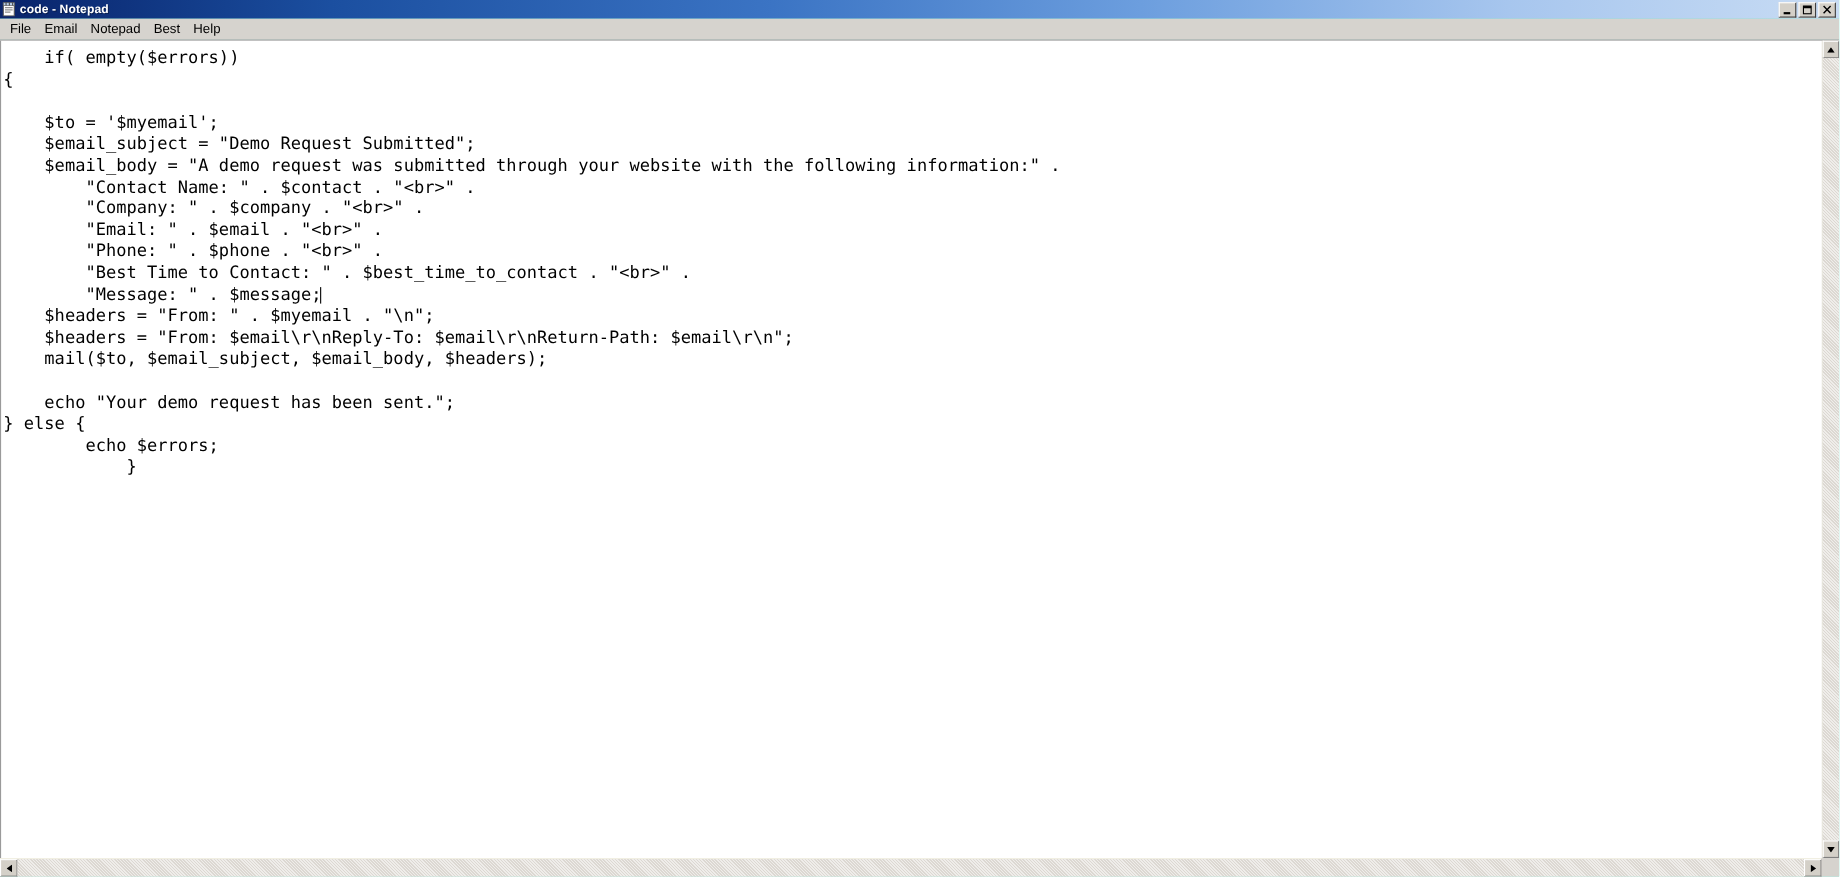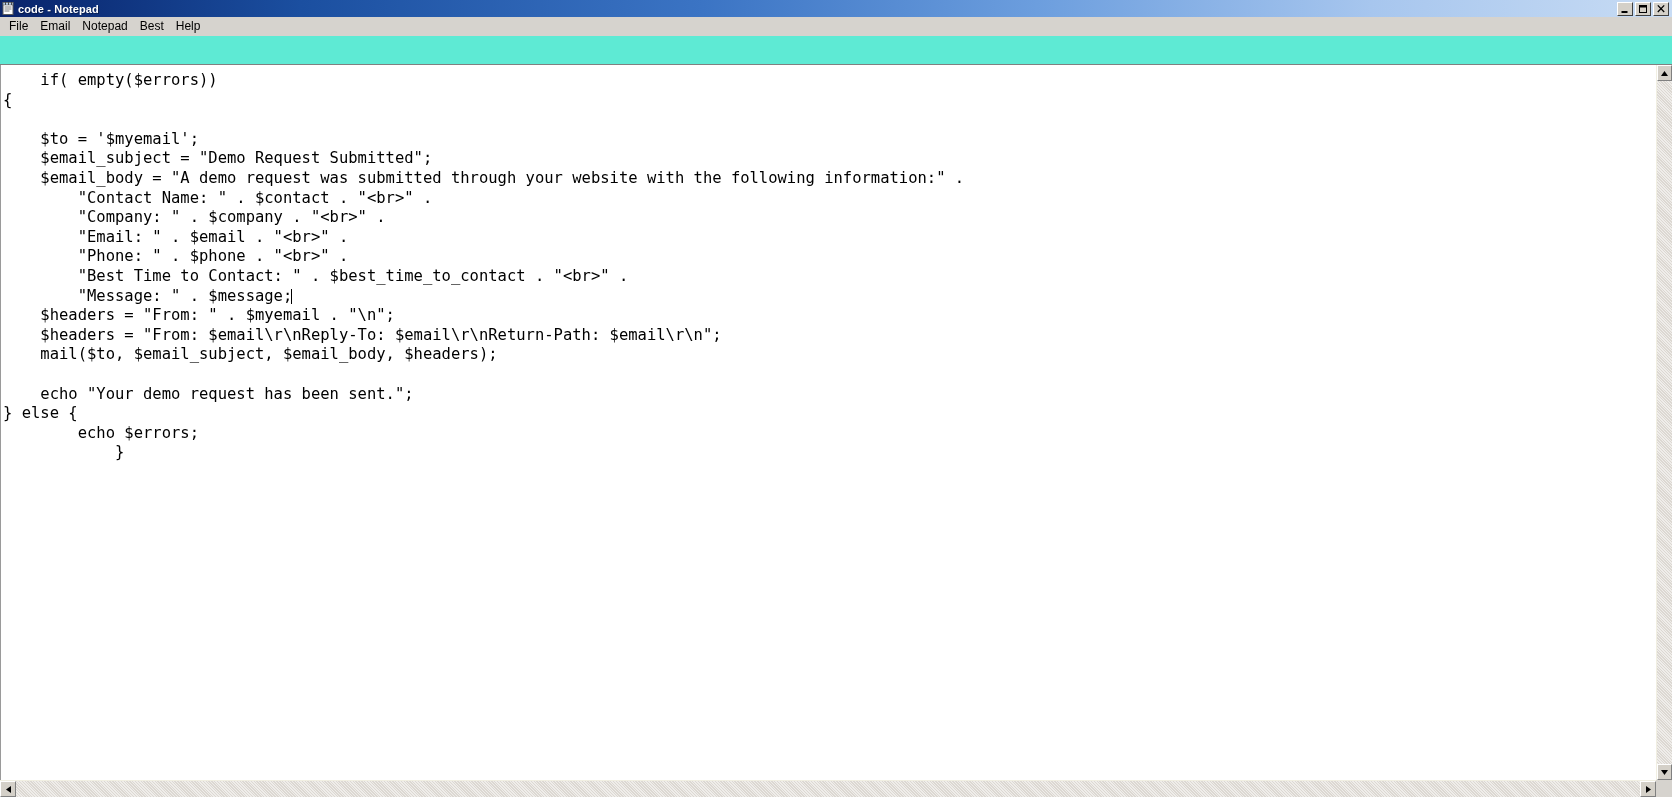--- a/index.html
+++ b/index.html
@@ -95,21 +95,20 @@
   }
 
   
   .editor-wrap {
     flex: 1 1 auto;
     display: flex;
     background: #ffffff;
     border-top: 1px solid #808080;
     position: relative;
     min-height: 0;
-    margin-top: 28px;
   }
   .editor {
     flex: 1 1 auto;
     position: relative;
     overflow: hidden;
     background: #ffffff;
     border-left: 1px solid #9a9a9a;
   }
   .code {
     margin: 0;

